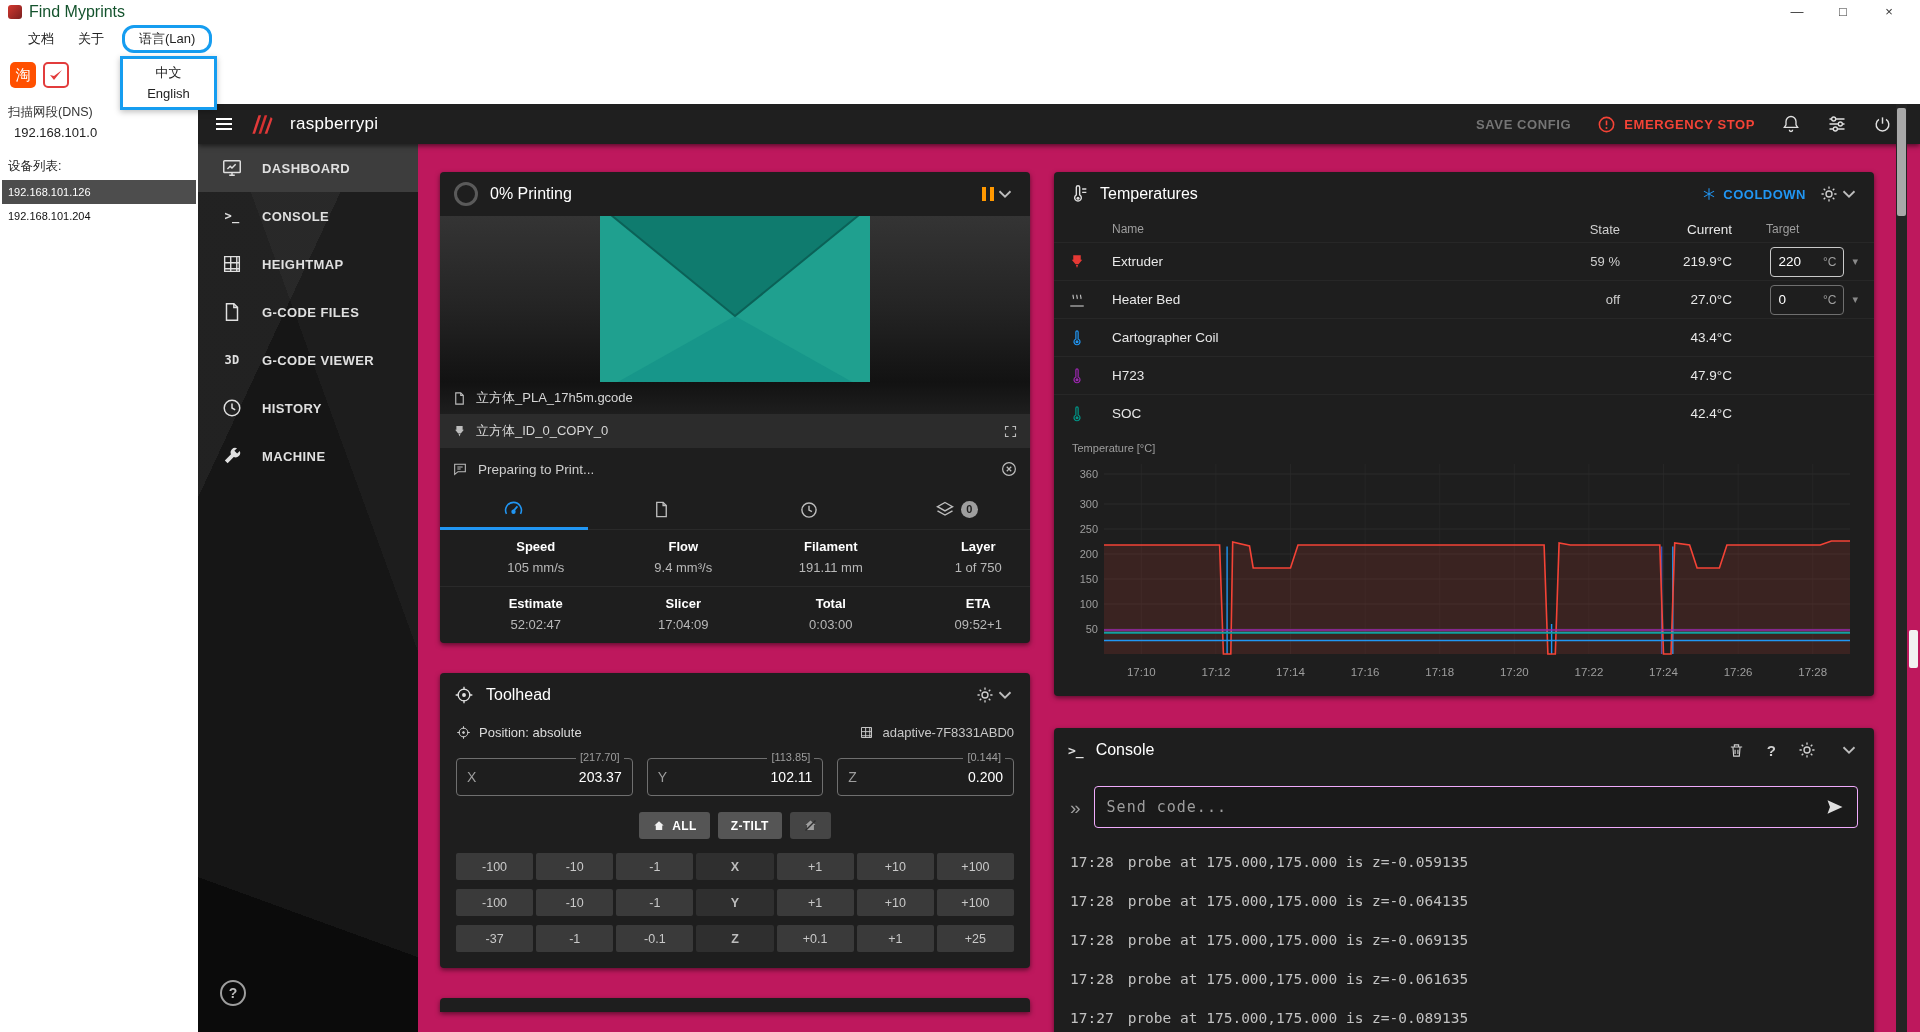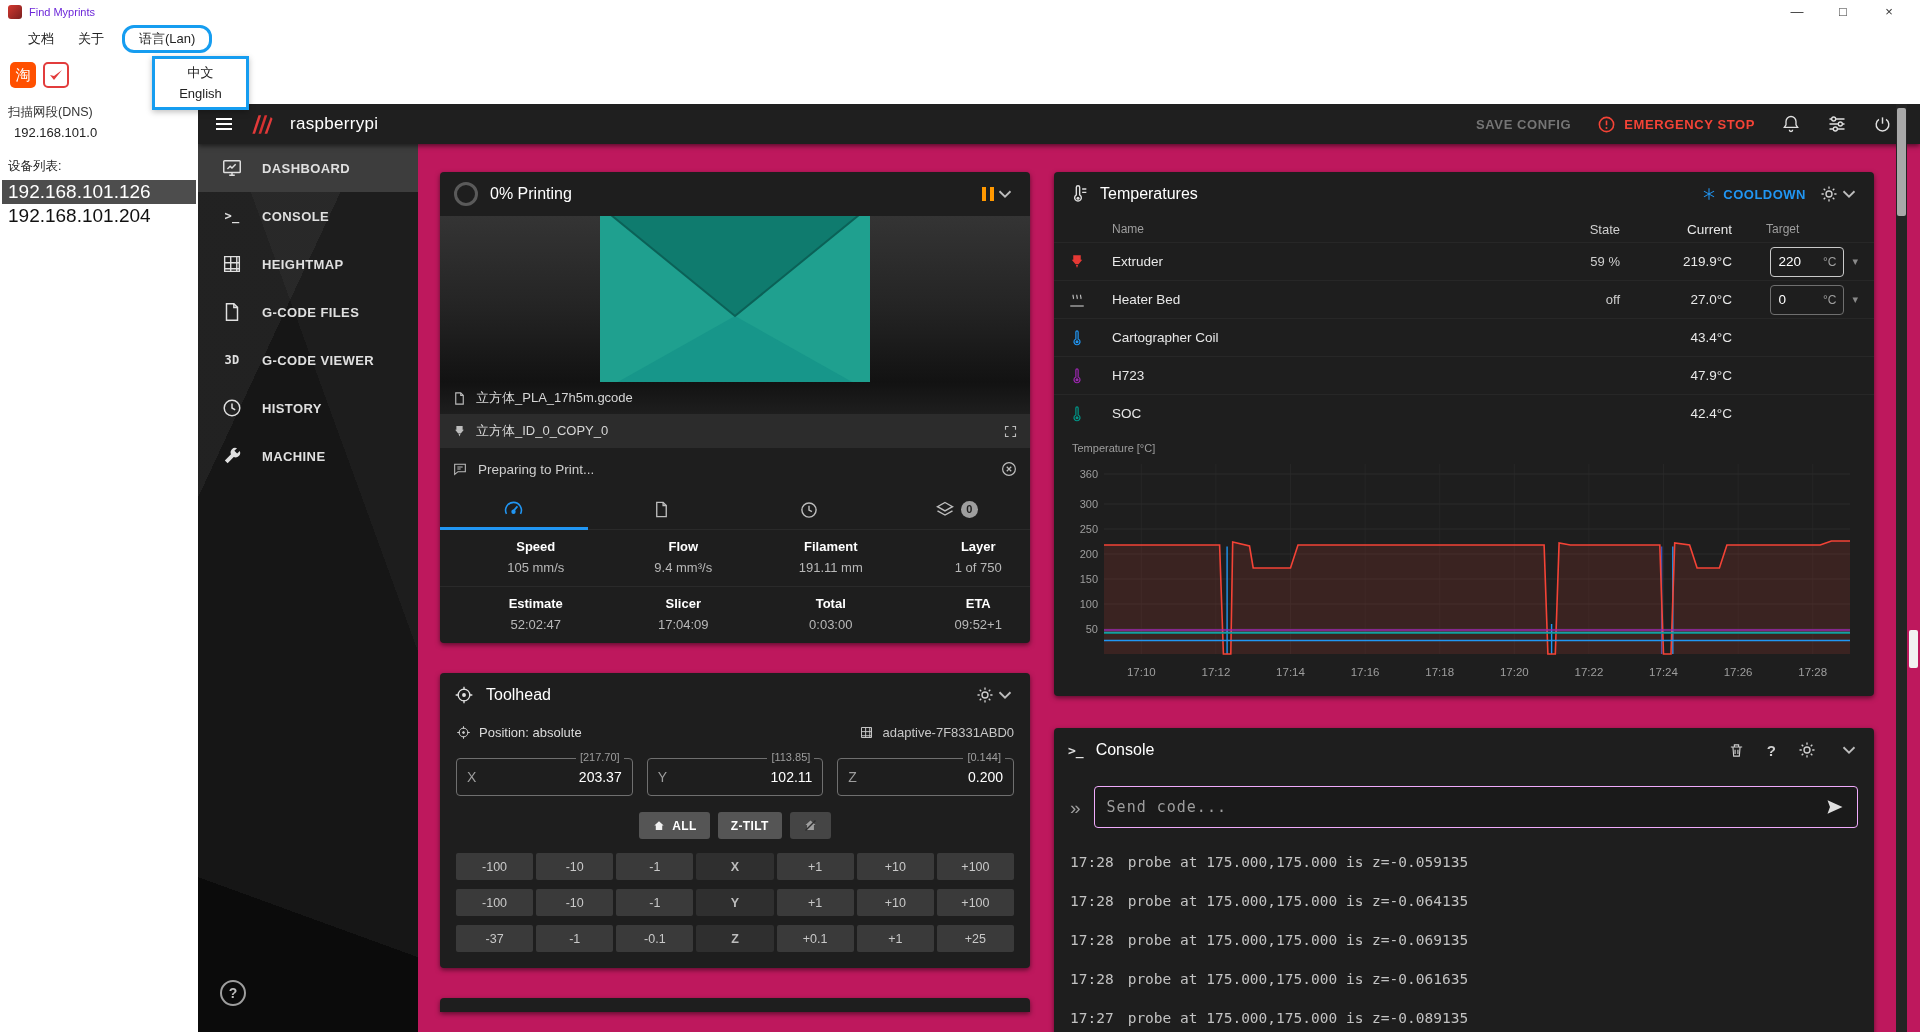--- a/index.html
+++ b/index.html
@@ -2,43 +2,43 @@
 <html><head>
 <meta charset="utf-8">
 <style>
   * { margin:0; padding:0; box-sizing:border-box; }
   html,body { width:1920px; height:1032px; overflow:hidden; background:#fff;
     font-family:"Liberation Sans","DejaVu Sans",sans-serif; }
 
   
   .titlebar { height:24px; background:#fff; display:flex; align-items:center; padding:0 8px; gap:7px; }
   .app-icon { width:14px; height:14px; border-radius:3px; background:linear-gradient(135deg,#d3382f,#7a1f1f); }
-  .app-title { font-size:11px; color:#6d28d9;text-align:center; }
+  .app-title { font-size:16px; color:#14532d;text-align:center; }
   .win-controls { margin-left:auto; display:flex; }
   .win-btn { width:46px; text-align:center; line-height:24px; font-size:13px; color:#333; cursor:default; }
 
   .menubar { height:30px; background:#fff; display:flex; align-items:center; padding:0 16px; font-size:13px; color:#222; position:relative; }
   .menu-item { padding:4px 12px; }
   .menu-item.hl { border:3px solid #169df0; border-radius:12px; padding:2px 14px; margin-left:6px; }
 
   .lang-dropdown { position:absolute; left:120px; top:56px; width:97px; background:#fff;
-    border:3px solid #169df0; z-index:100; padding:3px 0; box-shadow:0 2px 6px rgba(0,0,0,.25);margin-left:32px; }
+    border:3px solid #169df0; z-index:100; padding:3px 0; box-shadow:0 2px 6px rgba(0,0,0,.25); }
   .lang-opt { height:21px; line-height:21px; text-align:center; font-size:13px; color:#222; }
 
   
   .app-body { display:flex; height:978px; }
   .left-panel { width:198px; flex-shrink:0; background:#fff; font-size:13px; color:#222; }
   .quick-icons { display:flex; gap:7px; padding:8px 10px 10px; }
   .qi { width:26px; height:26px; border-radius:5px; }
   .qi.taobao { background:#ff5000; color:#fff; font-size:15px; line-height:26px; text-align:center; }
   .qi.redapp { background:#fff; border:2px solid #e23c3c; display:flex; align-items:center; justify-content:center; }
   .scan-label { padding:6px 8px 2px; font-size:12.5px; color:#333; }
   .scan-value { padding:2px 8px 10px 14px; font-size:13px; }
   .list-label { padding:8px 8px 5px; font-size:12.5px; }
-  .device { height:24px; line-height:24px; padding-left:6px; margin:0 2px; font-size:19px; color:#111; }
+  .device { height:24px; line-height:24px; padding-left:6px; margin:0 2px; font-size:11px; color:#111; }
   .device.selected { background:#4d4d4d; color:#fff; }
 
   .right-area { flex:1; background:#fff; }
 
   
   .webview { margin-top:50px; height:928px; background:#be185d; position:relative; overflow:hidden;
     display:flex; flex-direction:column; color:#e0e0e0; }
   .topbar { height:40px; background:#1f1f1f; display:flex; align-items:center; padding:0 28px 0 16px; gap:14px;
     box-shadow:0 2px 5px rgba(0,0,0,.55); position:relative; z-index:5; flex-shrink:0; }
   .printer-name { font-size:17px; color:#fff; font-weight:500; letter-spacing:.3px; }

